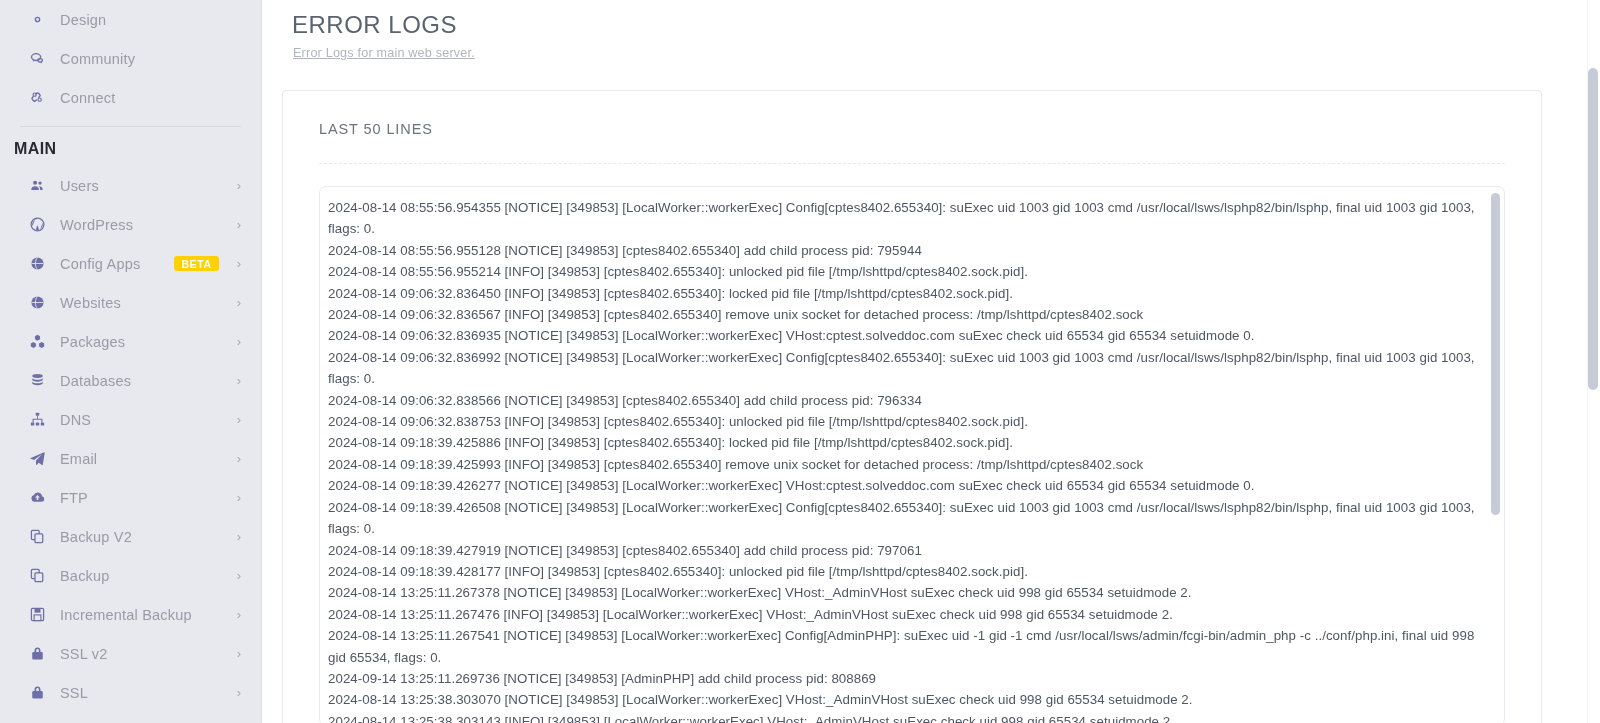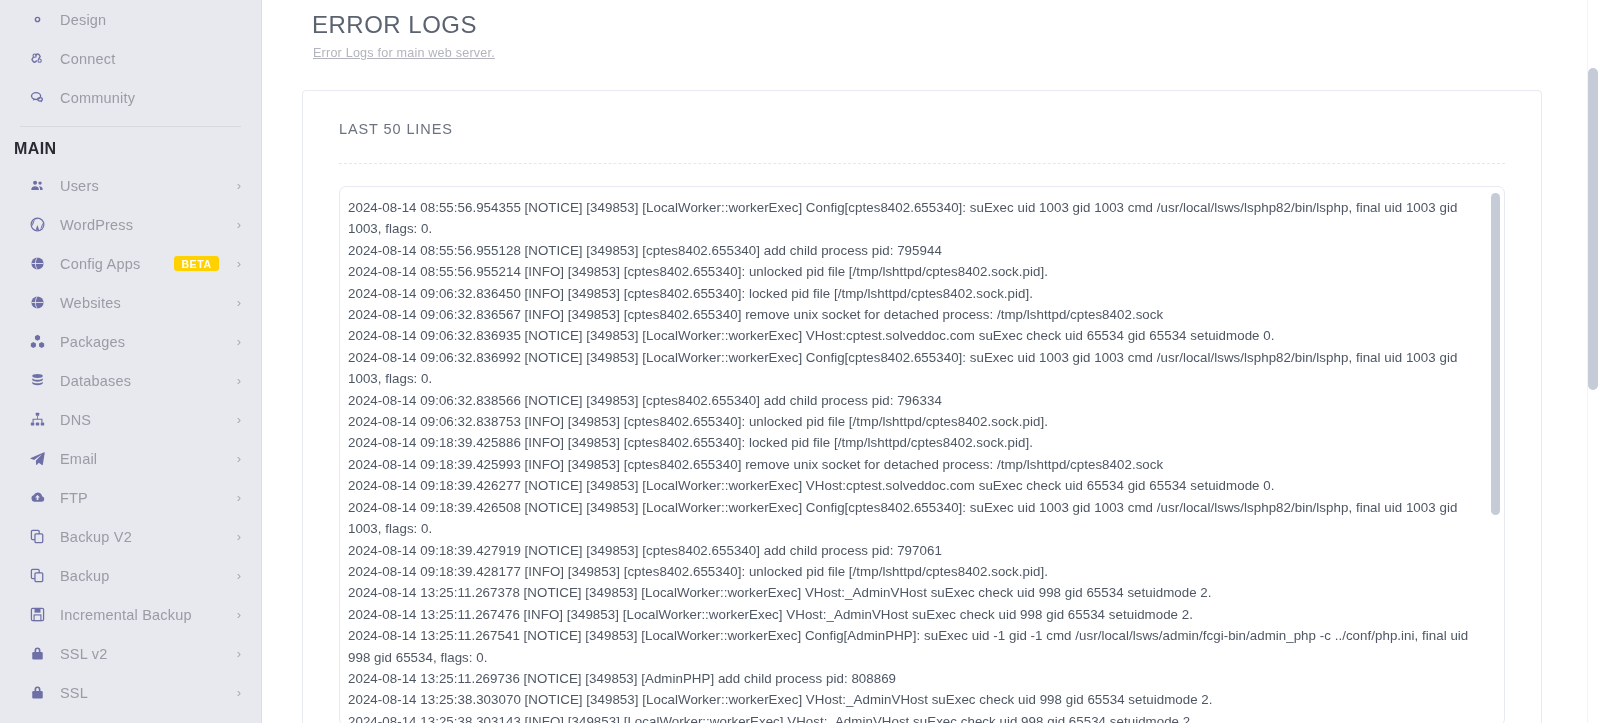--- a/index.html
+++ b/index.html
@@ -3,21 +3,21 @@
 <meta charset="utf-8">
 <style>
   * { box-sizing: border-box; }
   html, body {
     margin: 0; padding: 0;
     width: 1600px; height: 723px;
     overflow: hidden;
     background: #ffffff;
     font-family: "Liberation Sans", sans-serif;
   }
-  #app { display: flex; width: 1600px; height: 723px; position: relative; gap: 20px; }
+  #app { display: flex; width: 1600px; height: 723px; position: relative; }
 
   
   .sidebar {
     width: 262px;
     min-width: 262px;
     height: 723px;
     background: #e8e9ee;
     border-right: 1px solid #dcdee4;
     overflow: hidden;
     position: relative;
@@ -186,37 +186,37 @@
             <svg width="17" height="17" viewBox="0 0 24 24" fill="currentColor">
               <path d="M12 8a4 4 0 100 8 4 4 0 000-8zm0 6a2 2 0 110-4 2 2 0 010 4z"></path>
               <path d="M21 12c0-.5 0-1-.1-1.4l2-1.5-2-3.4-2.3 1a7.7 7.7 0 00-2.4-1.4L15.8 3h-3.9l-.4 2.3c-.9.3-1.7.8-2.4 1.4l-2.3-1-2 3.4 2 1.5a8 8 0 000 2.8l-2 1.5 2 3.4 2.3-1c.7.6 1.5 1.1 2.4 1.4l.4 2.3h3.9l.4-2.3c.9-.3 1.7-.8 2.4-1.4l2.3 1 2-3.4-2-1.5c.1-.4.1-.9.1-1.4z" fill="none"></path>
             </svg>
           </span>
           <span class="nav-label">Design</span>
         </div>
         <div class="nav-item">
           <span class="ic">
             <svg width="17" height="17" viewBox="0 0 24 24" fill="currentColor">
-              <path d="M9.5 5.8a3.6 3.6 0 015.1 0l.9.9a3.6 3.6 0 010 5.1l-1.4 1.4-1.4-1.4 1.4-1.4a1.6 1.6 0 000-2.3l-.9-.9a1.6 1.6 0 00-2.3 0L9.5 8.6 8.1 7.2zM5.8 9.5l1.4 1.4-1.4 1.4a1.6 1.6 0 000 2.3l.9.9c.6.6 1.7.6 2.3 0l1.4-1.4 1.4 1.4-1.4 1.4a3.6 3.6 0 01-5.1 0l-.9-.9a3.6 3.6 0 010-5.1z"></path>
-              <circle cx="8" cy="8" r="2.3" fill="none" stroke="currentColor" stroke-width="1.6"></circle>
-              <circle cx="15" cy="15" r="2.3" fill="none" stroke="currentColor" stroke-width="1.6"></circle>
-            </svg>
-          </span>
-          <span class="nav-label">Connect</span>
-        </div>
-        <div class="nav-item">
-          <span class="ic">
-            <svg width="17" height="17" viewBox="0 0 24 24" fill="currentColor">
               <ellipse cx="10" cy="10" rx="6.4" ry="4.8" fill="none" stroke="currentColor" stroke-width="1.9"></ellipse>
               <path d="M6.5 13.4l-1.1 3.3 3.6-1.9z"></path>
               <ellipse cx="15.6" cy="14.6" rx="3.2" ry="2.5" fill="none" stroke="currentColor" stroke-width="1.8"></ellipse>
               <path d="M17.6 16.7l.9 2.3-2.5-1.2z"></path>
             </svg>
           </span>
           <span class="nav-label">Community</span>
+        </div>
+        <div class="nav-item">
+          <span class="ic">
+            <svg width="17" height="17" viewBox="0 0 24 24" fill="currentColor">
+              <path d="M9.5 5.8a3.6 3.6 0 015.1 0l.9.9a3.6 3.6 0 010 5.1l-1.4 1.4-1.4-1.4 1.4-1.4a1.6 1.6 0 000-2.3l-.9-.9a1.6 1.6 0 00-2.3 0L9.5 8.6 8.1 7.2zM5.8 9.5l1.4 1.4-1.4 1.4a1.6 1.6 0 000 2.3l.9.9c.6.6 1.7.6 2.3 0l1.4-1.4 1.4 1.4-1.4 1.4a3.6 3.6 0 01-5.1 0l-.9-.9a3.6 3.6 0 010-5.1z"></path>
+              <circle cx="8" cy="8" r="2.3" fill="none" stroke="currentColor" stroke-width="1.6"></circle>
+              <circle cx="15" cy="15" r="2.3" fill="none" stroke="currentColor" stroke-width="1.6"></circle>
+            </svg>
+          </span>
+          <span class="nav-label">Connect</span>
         </div>
       </div>
     <div class="nav-sep"></div>
     <div class="nav-section-title">MAIN</div>
     <div id="sidebar-main">
         <div class="nav-item">
           <span class="ic">
             <svg width="17" height="17" viewBox="0 0 24 24" fill="currentColor">
               <circle cx="8.6" cy="8.1" r="2.9"></circle>
               <circle cx="15.6" cy="8.6" r="2.4"></circle>
@@ -391,21 +391,21 @@
             <div class="log-line">2024-08-14 09:06:32.838753 [INFO] [349853] [cptes8402.655340]: unlocked pid file [/tmp/lshttpd/cptes8402.sock.pid].</div>
             <div class="log-line">2024-08-14 09:18:39.425886 [INFO] [349853] [cptes8402.655340]: locked pid file [/tmp/lshttpd/cptes8402.sock.pid].</div>
             <div class="log-line">2024-08-14 09:18:39.425993 [INFO] [349853] [cptes8402.655340] remove unix socket for detached process: /tmp/lshttpd/cptes8402.sock</div>
             <div class="log-line">2024-08-14 09:18:39.426277 [NOTICE] [349853] [LocalWorker::workerExec] VHost:cptest.solveddoc.com suExec check uid 65534 gid 65534 setuidmode 0.</div>
             <div class="log-line">2024-08-14 09:18:39.426508 [NOTICE] [349853] [LocalWorker::workerExec] Config[cptes8402.655340]: suExec uid 1003 gid 1003 cmd /usr/local/lsws/lsphp82/bin/lsphp, final uid 1003 gid 1003, flags: 0.</div>
             <div class="log-line">2024-08-14 09:18:39.427919 [NOTICE] [349853] [cptes8402.655340] add child process pid: 797061</div>
             <div class="log-line">2024-08-14 09:18:39.428177 [INFO] [349853] [cptes8402.655340]: unlocked pid file [/tmp/lshttpd/cptes8402.sock.pid].</div>
             <div class="log-line">2024-08-14 13:25:11.267378 [NOTICE] [349853] [LocalWorker::workerExec] VHost:_AdminVHost suExec check uid 998 gid 65534 setuidmode 2.</div>
             <div class="log-line">2024-08-14 13:25:11.267476 [INFO] [349853] [LocalWorker::workerExec] VHost:_AdminVHost suExec check uid 998 gid 65534 setuidmode 2.</div>
             <div class="log-line">2024-08-14 13:25:11.267541 [NOTICE] [349853] [LocalWorker::workerExec] Config[AdminPHP]: suExec uid -1 gid -1 cmd /usr/local/lsws/admin/fcgi-bin/admin_php -c ../conf/php.ini, final uid 998 gid 65534, flags: 0.</div>
-            <div class="log-line">2024-08-14 13:25:11.269736 [NOTICE] [349853] [AdminPHP] add child process pid: 808869</div>
+            <div class="log-line">2024-09-14 13:25:11.269736 [NOTICE] [349853] [AdminPHP] add child process pid: 808869</div>
             <div class="log-line">2024-08-14 13:25:38.303070 [NOTICE] [349853] [LocalWorker::workerExec] VHost:_AdminVHost suExec check uid 998 gid 65534 setuidmode 2.</div>
             <div class="log-line">2024-08-14 13:25:38.303143 [INFO] [349853] [LocalWorker::workerExec] VHost:_AdminVHost suExec check uid 998 gid 65534 setuidmode 2.</div>
           </div>
         <div class="inner-scroll-track">
           <div class="inner-scroll-thumb"></div>
         </div>
       </div>
     </section>
 
     <div class="page-scroll-track">

